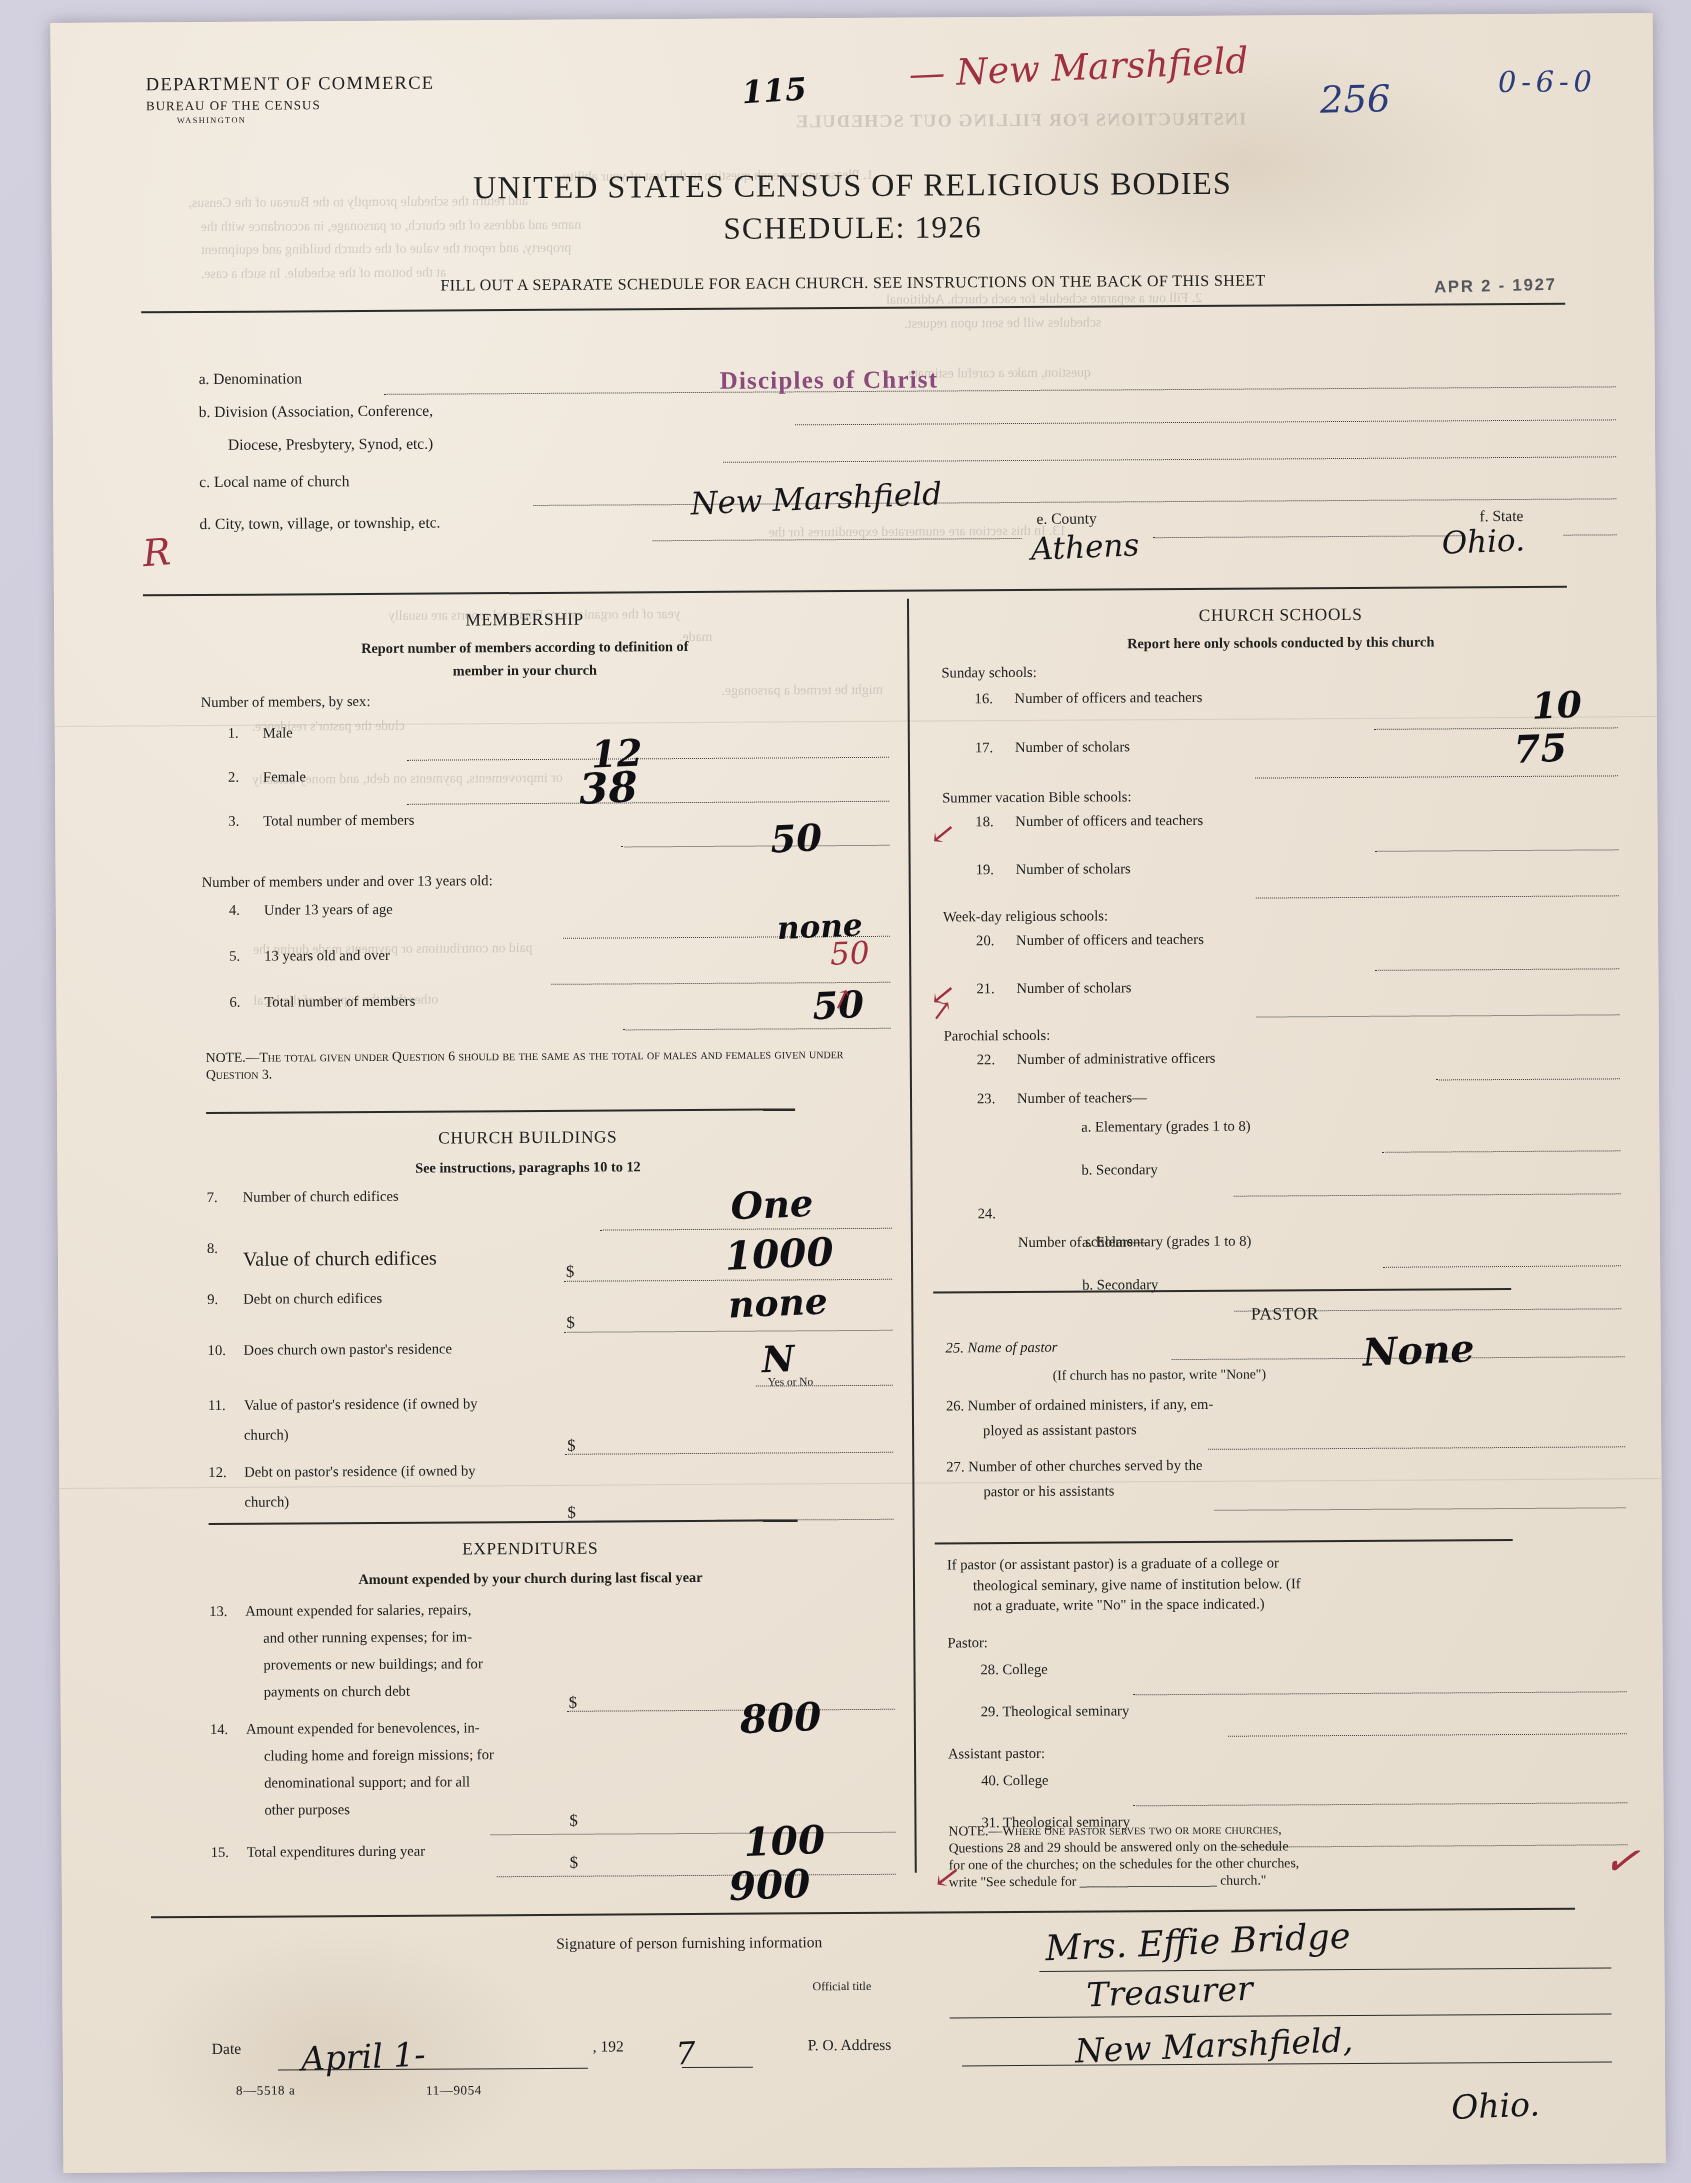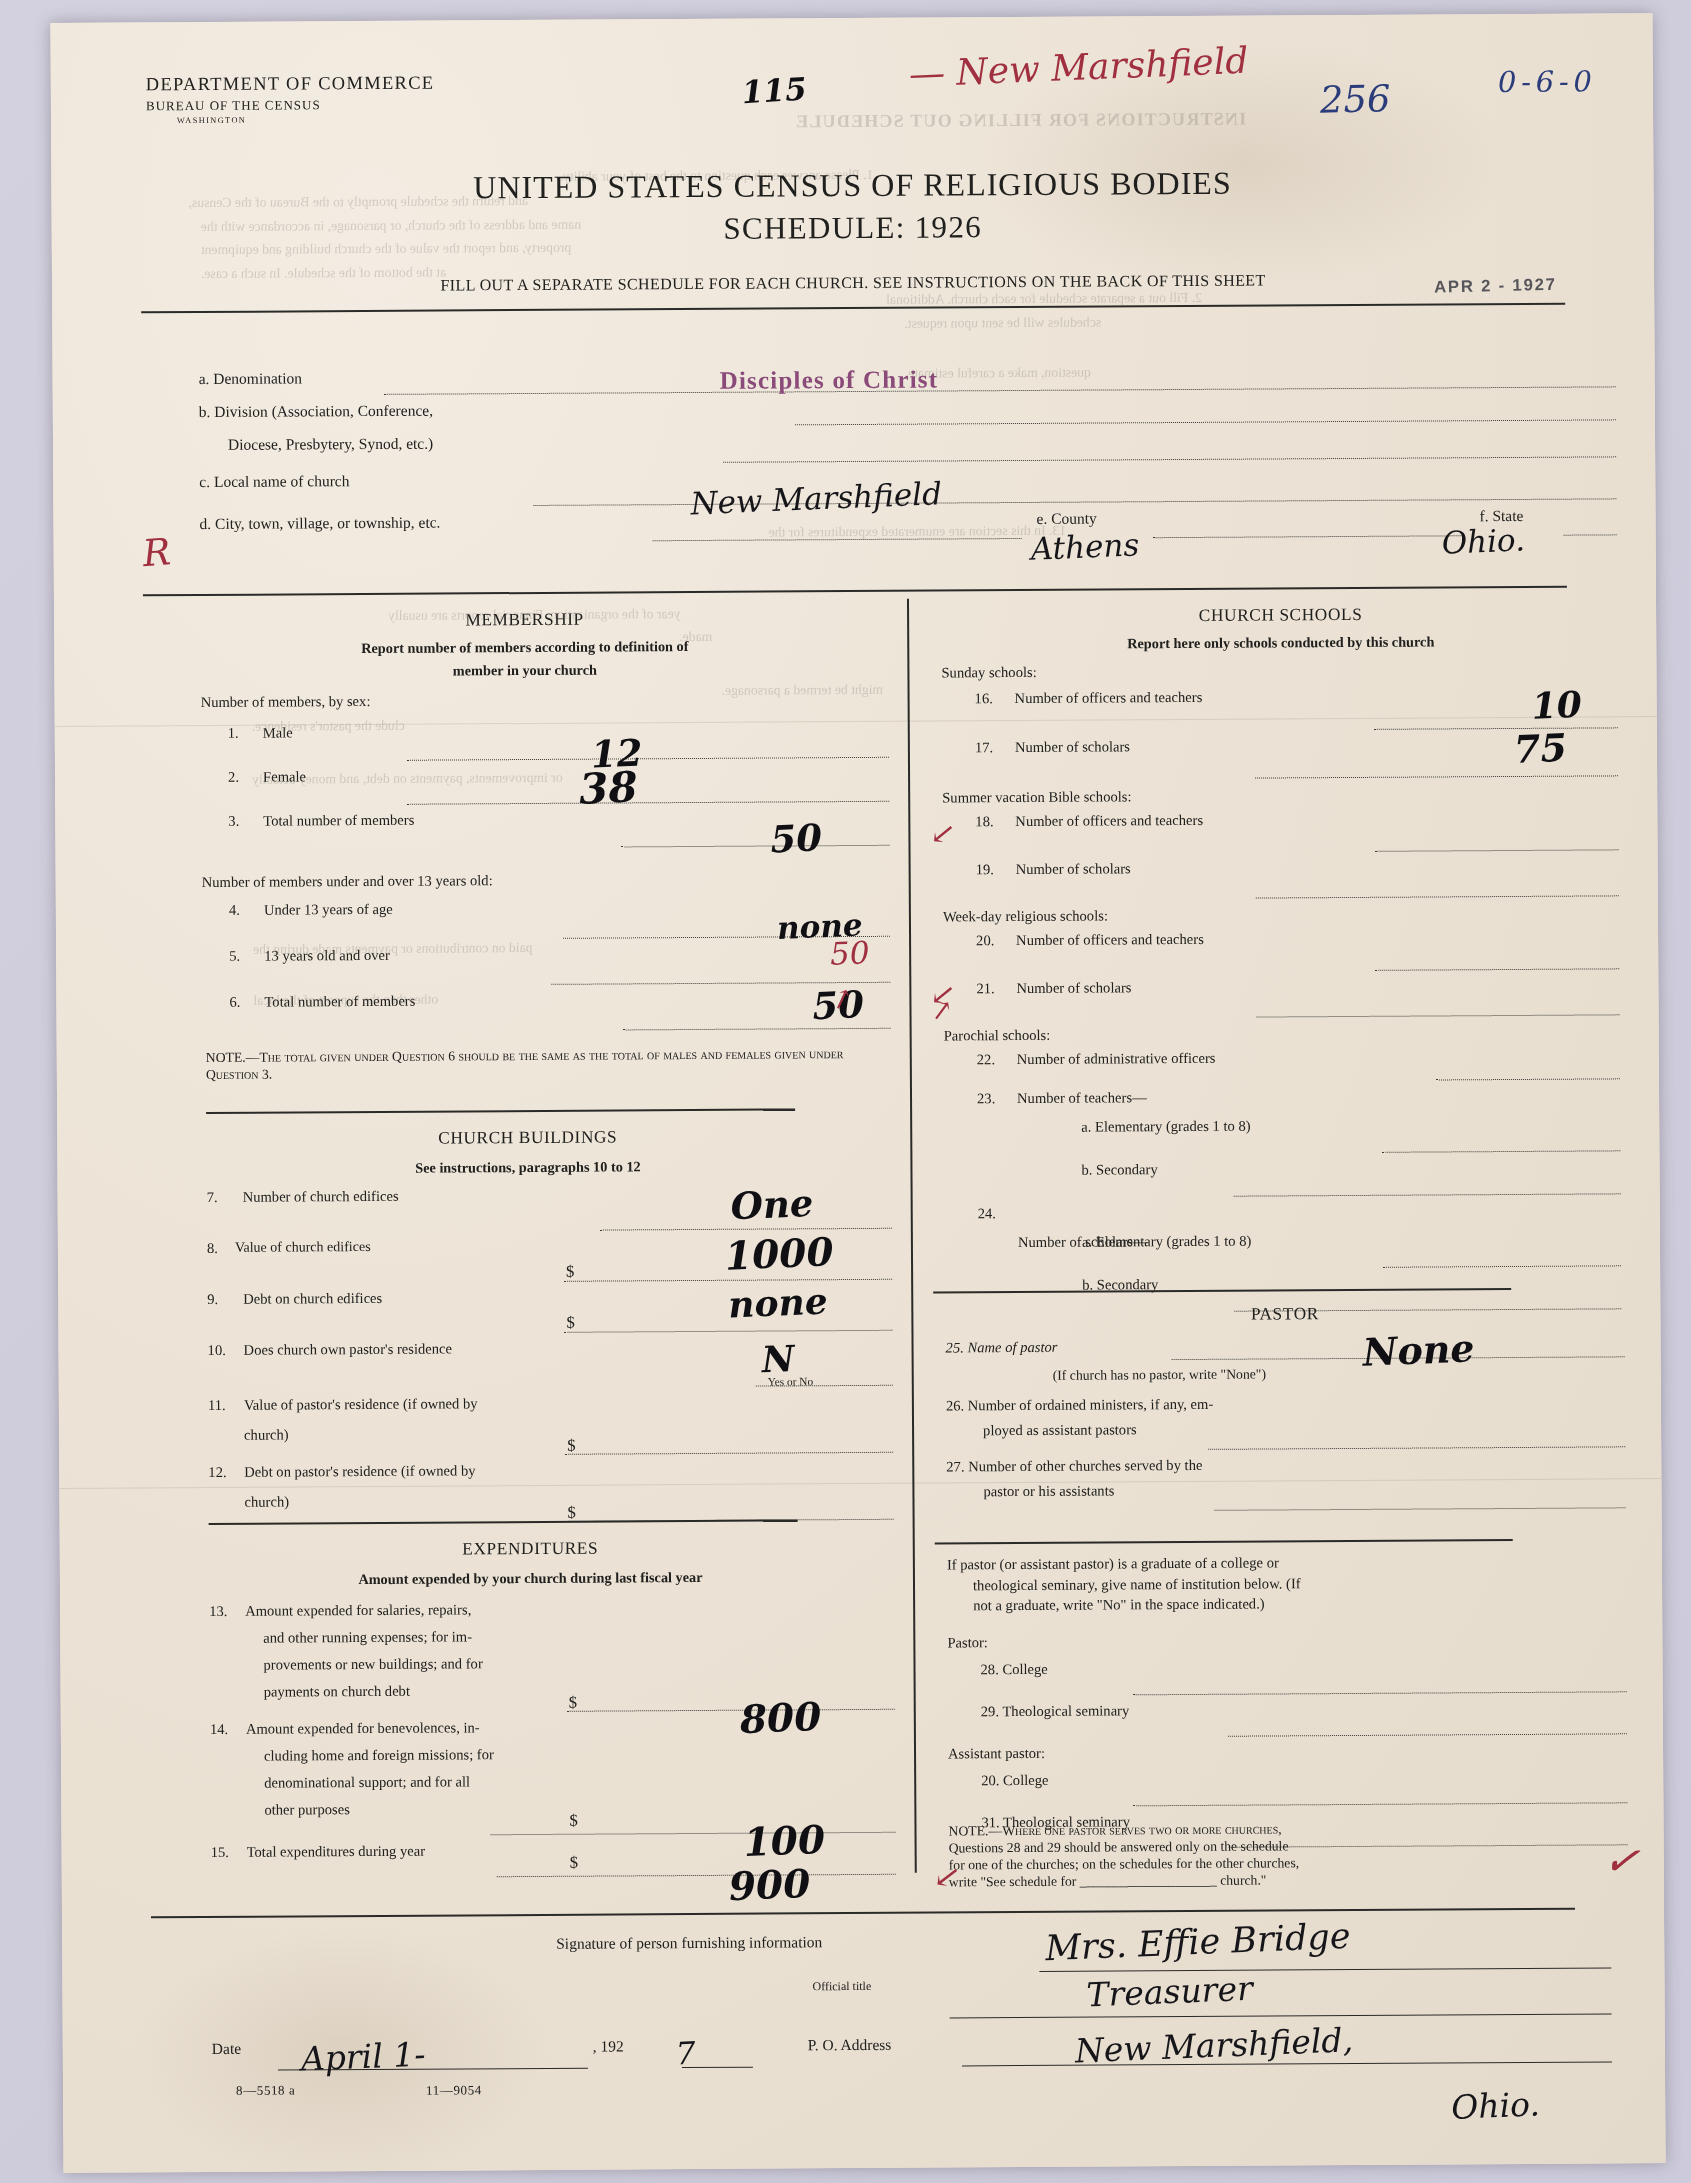--- a/index.html
+++ b/index.html
@@ -279,21 +279,21 @@
       <div class="subhead" style="left:107px; width:727px; top:1139px;">See instructions, paragraphs 10 to 12</div>
 
       <div style="position:absolute; left:149px; top:1167px; width:685px;">
         <div class="row" style="height:51px;">
           <span class="lab" style="font-size:14.6px;">7.</span>
           <span class="lab" style="left:36px; font-size:14.6px;">Number of church edifices</span>
           <span class="dots" style="left:393px; right:0;"></span>
         </div>
         <div class="row" style="height:51px;">
           <span class="lab" style="font-size:14.6px;">8.</span>
-          <span class="lab" style="left:28px; font-size:14px;">Value of church edifices</span>
+          <span class="lab" style="left:36px; font-size:20px;margin-top:8px;">Value of church edifices</span>
           <span class="dots" style="left:357px; right:0;"></span>
           <span class="lab" style="left:359px; top:24px; font-size:16.7px;">$</span>
         </div>
         <div class="row" style="height:51px;">
           <span class="lab" style="font-size:14.6px;">9.</span>
           <span class="lab" style="left:36px; font-size:14.6px;">Debt on church edifices</span>
           <span class="dots" style="left:357px; right:0;"></span>
           <span class="lab" style="left:359px; top:24px; font-size:16.7px;">$</span>
         </div>
         <div class="row" style="height:55px;">
@@ -511,21 +511,21 @@
           <span class="dots" style="left:185px; right:0;"></span>
         </div>
         <div class="row" style="height:42px;">
           <span class="lab" style="left:33px; font-size:14.6px;">29. Theological seminary</span>
           <span class="dots" style="left:280px; right:0;"></span>
         </div>
         <div class="row" style="height:27px;">
           <span class="lab" style="font-size:14.6px;">Assistant pastor:</span>
         </div>
         <div class="row" style="height:42px;">
-          <span class="lab" style="left:33px; font-size:14.6px;">20. College</span>
+          <span class="lab" style="left:33px; font-size:14.6px;">40. College</span>
           <span class="dots" style="left:185px; right:0;"></span>
         </div>
         <div class="row" style="height:42px;">
           <span class="lab" style="left:33px; font-size:14.6px;">31. Theological seminary</span>
           <span class="dots" style="left:280px; right:0;"></span>
         </div>
       </div>
 
       <div class="note" style="left:887px; top:1805px; width:685px; line-height:1.25;">
         <div><span class="sc">NOTE.—Where one pastor serves two or more churches,</span></div>

